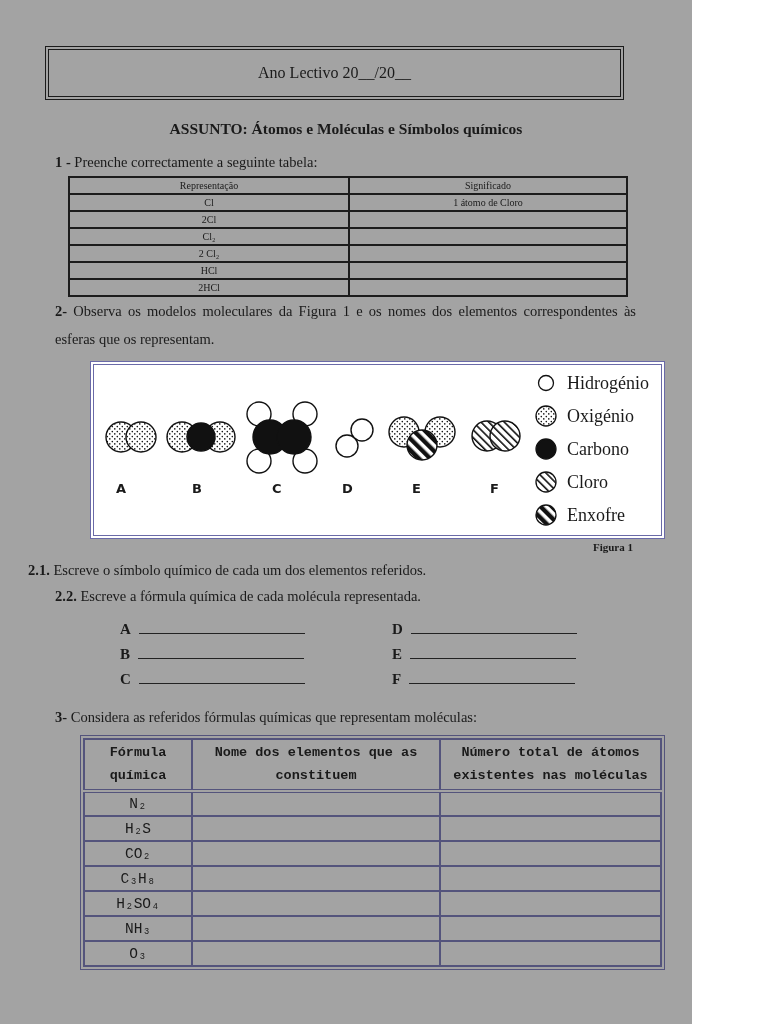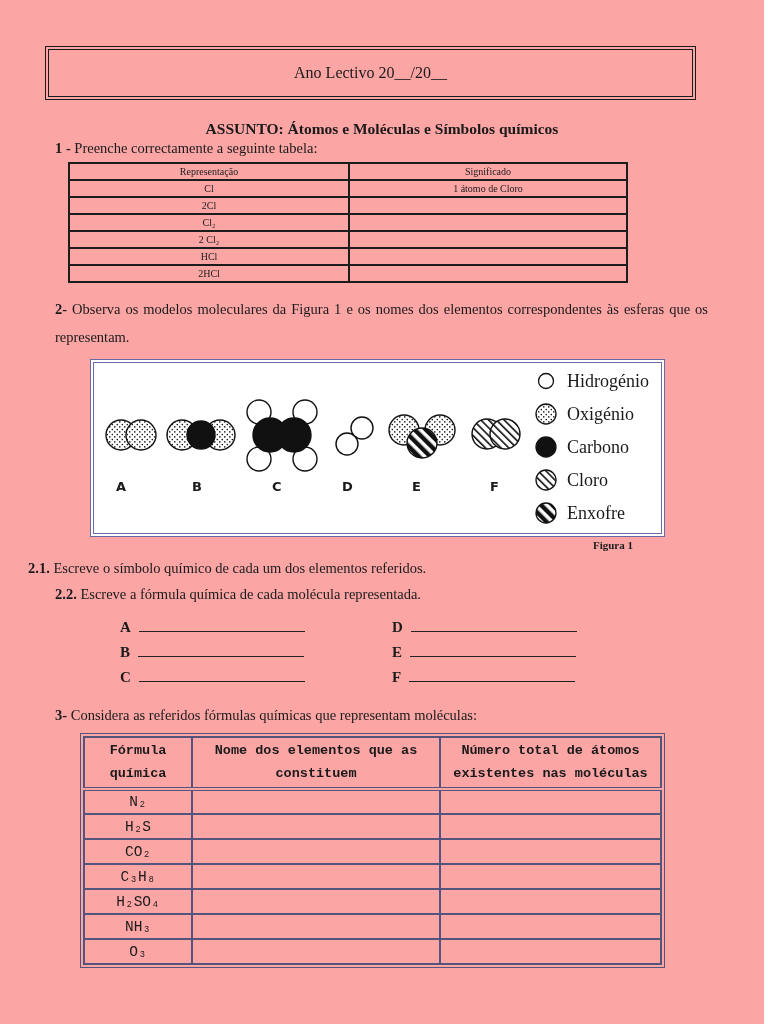--- a/index.html
+++ b/index.html
@@ -1,34 +1,34 @@
 <!DOCTYPE html>
 <html><head>
 <meta charset="utf-8">
 <style>
   * { margin:0; padding:0; box-sizing:border-box; }
   html,body { background:#ffffff; }
   .page {
-    position:relative; width:764px; height:1024px; background:#fca5a5;
+    position:relative; width:692px; height:1024px; background:#a3a3a3;
     font-family:"Liberation Serif","DejaVu Serif",serif; color:#1a1a1a; overflow:hidden;
   }
   
   .header-box {
     margin:46px 68px 0 45px; height:54px; border:4px double #1b1b1b;
     display:flex; align-items:center; justify-content:center; font-size:16px;
   }
   .title { margin-top:20px; text-align:center; font-weight:bold; font-size:15.5px; }
   .qp { margin:0 56px 0 55px; font-size:14.5px; line-height:20px; }
-  .q1p { }
+  .q1p { margin-top:14px; }
   
   .t1 { margin:4px 0 0 68px; width:560px; border-collapse:collapse; font-size:10px;border-radius:20px; }
   .t1 td { border:2px solid #1c1c1c; height:17px; text-align:center; padding:0 4px; }
   .t1 td.c1 { width:280px; }
   
-  .q2p { margin-top:12px; line-height:28px; text-align:justify; }
+  .q2p { line-height:28px; text-align:justify; }
   
   .figure { position:relative; margin:8px 0 0 90px; width:575px; height:178px; border:4px double #6a6aa8; background:#fff; }
   .molecules { position:absolute; left:2px; top:0; }
   .mlabel { position:absolute; top:116px; font-family:"DejaVu Sans",sans-serif; font-weight:bold; font-size:13px; }
   .legend { position:absolute; right:12px; top:7px; display:flex; flex-direction:column; gap:11px; }
   .leg-item { display:flex; align-items:center; gap:10px; height:22px; font-size:18px; }
   .figcap { margin-left:90px; width:575px; text-align:right; padding-right:32px; font-size:11px; font-weight:bold; margin-top:2px; }
   .q21p { margin-top:7px;margin-left:28px; }
   .q22p { margin-top:6px; }
   

